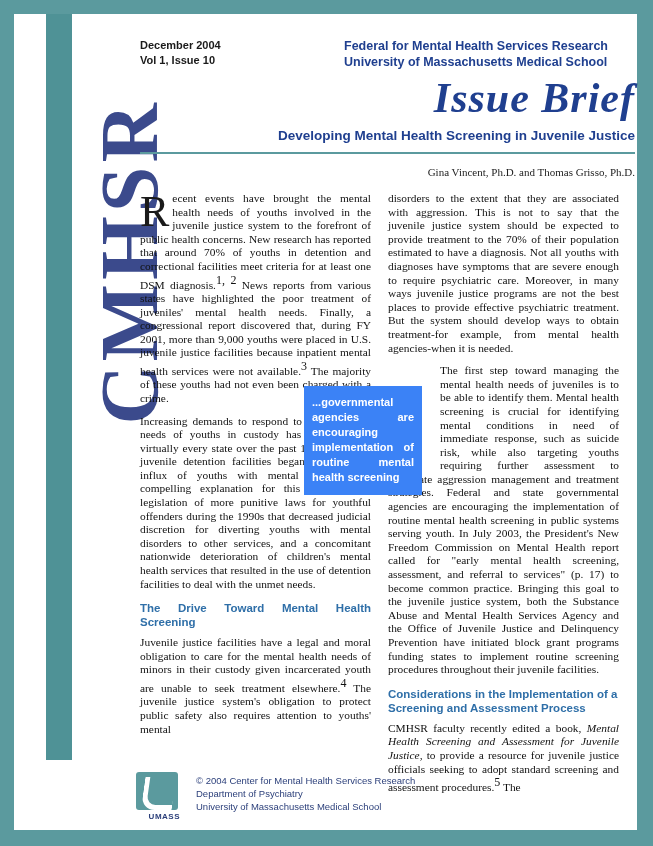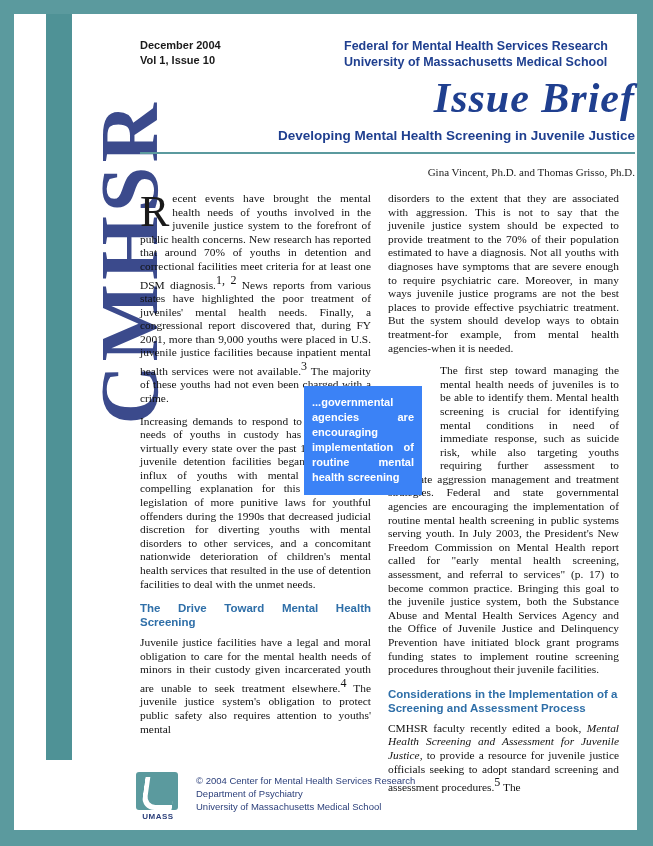--- a/index.html
+++ b/index.html
@@ -232,21 +232,21 @@
     border-left: 5px solid #ffffff;
     border-bottom: 5px solid #ffffff;
     border-radius: 0 0 0 14px;
     transform: skewX(-8deg);
   }
   .umass-word {
     position: absolute;
     left: 0;
     top: 40px;
     width: 44px;
-    text-align: center;
+    text-align: right;
     font-family: "Liberation Sans", sans-serif;
     font-size: 8px;
     font-weight: bold;
     color: #2b3f7a;
     letter-spacing: 0.5px;
   }
   .footer-text {
     position: absolute;
     left: 188px;
     top: 774px;

